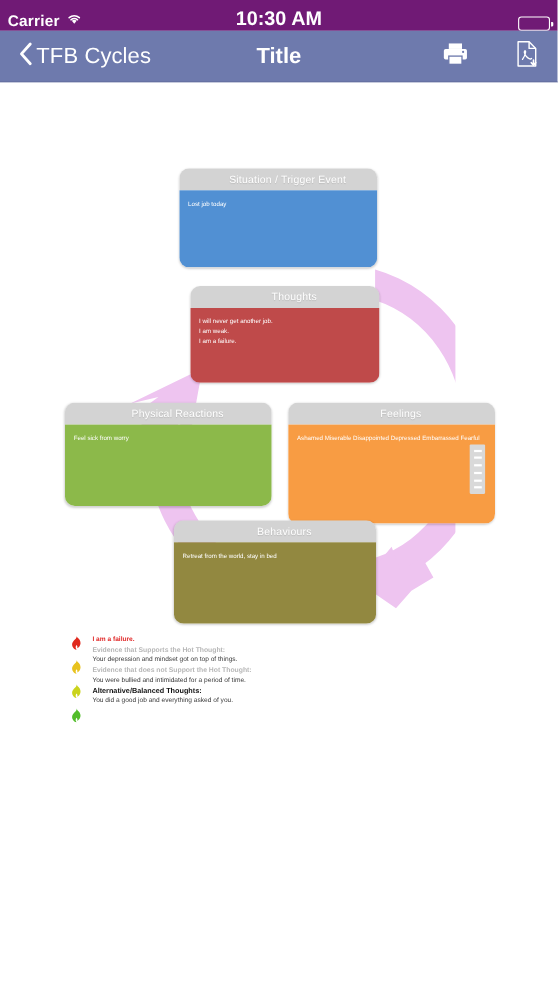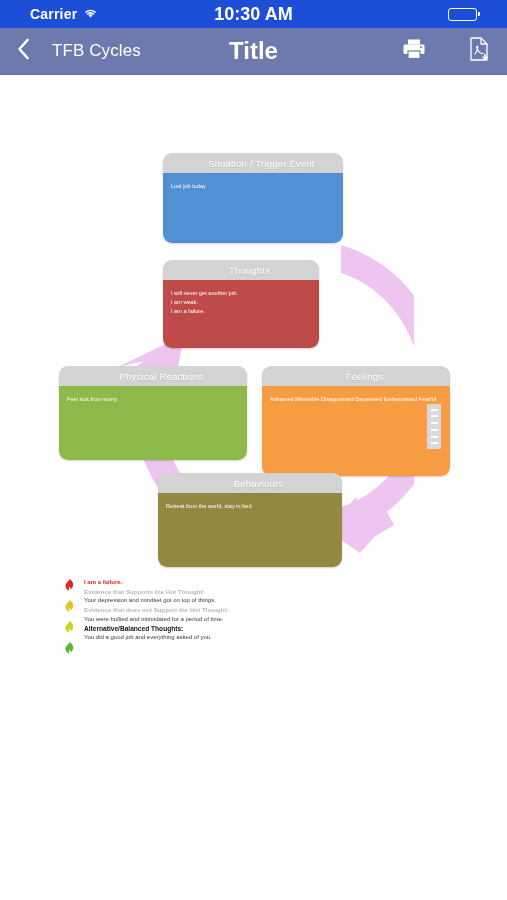--- a/index.html
+++ b/index.html
@@ -11,24 +11,24 @@
     width: 507px;
     height: 900px;
     font-family: "Liberation Sans", sans-serif;
     overflow: hidden;
     position: relative;
   }
 
   
   .status-bar {
     height: 28px;
-    background: #1d4ed8;
-    display: flex;
-    align-items: center;
-    padding: 0 30px;
+    background: #701a75;
+    display: flex;
+    align-items: flex-end;
+    padding: 0 7px;
     box-sizing: border-box;
     position: relative;
   }
   .status-left {
     display: flex;
     align-items: center;
     gap: 6px;
   }
   .carrier-label {
     color: #ffffff;
@@ -90,30 +90,29 @@
   }
   .nav-back {
     display: flex;
     align-items: center;
     gap: 3px;
     cursor: pointer;
     z-index: 2;
   }
   .nav-back-label {
     color: #ffffff;
-    font-size: 17px;
+    font-size: 20px;
     letter-spacing: 0.1px;
-    margin-left: 19px;
   }
   .nav-title {
     position: absolute;
     left: 0; right: 0;
     text-align: center;
     color: #ffffff;
-    font-size: 24px;
+    font-size: 20px;
     font-weight: bold;
     pointer-events: none;
   }
   .nav-actions {
     margin-left: auto;
     display: flex;
     align-items: center;
     gap: 40px;
     z-index: 2;
   }
@@ -178,21 +177,21 @@
     line-height: 1.75;
   }
 
   
   #card-situation {
     left: 163px; top: 78px; width: 180px; height: 90px;
   }
   #card-situation .card-body { background: #5190d3; }
 
   #card-thoughts {
-    left: 163px; top: 185px; width: 156px; height: 88px;
+    left: 173px; top: 185px; width: 172px; height: 88px;
   }
   #card-thoughts .card-body { background: #bf4a4a; }
 
   #card-physical {
     left: 59px; top: 291px; width: 188px; height: 94px;
   }
   #card-physical .card-body { background: #8cb94a; }
 
   #card-feelings {
     left: 262px; top: 291px; width: 188px; height: 110px;

